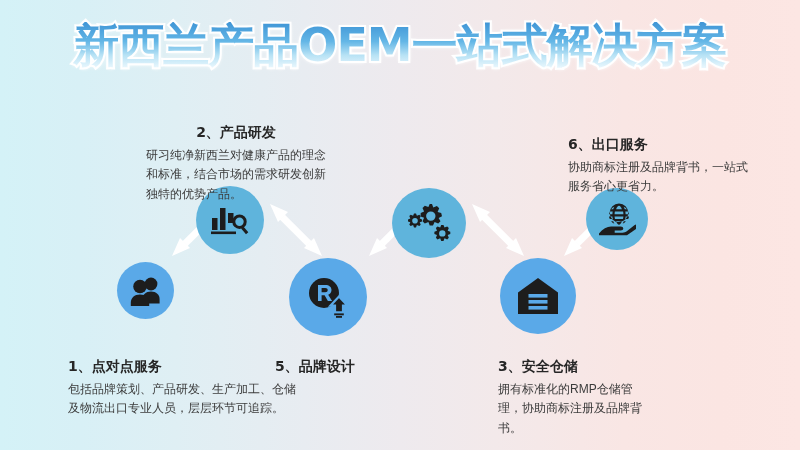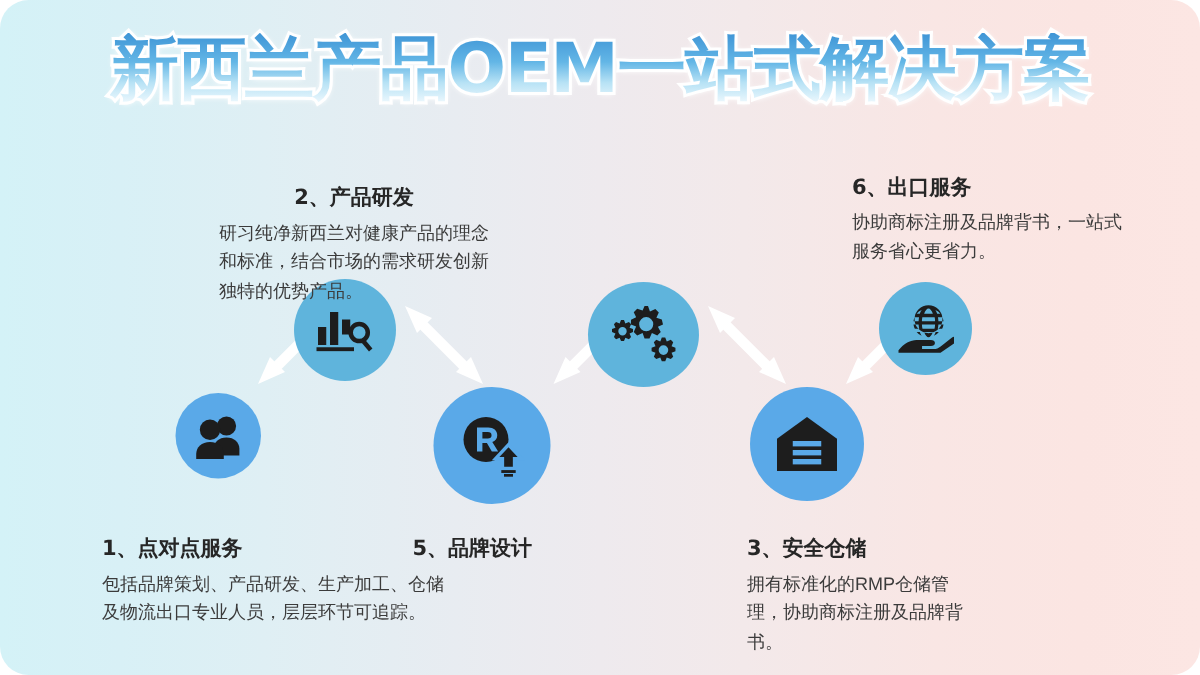--- a/index.html
+++ b/index.html
@@ -20,21 +20,20 @@
         #d4f2f7 0%,
         #d8f0f6 10%,
         #dfeff4 22%,
         #e8ecf1 38%,
         #eeeaee 50%,
         #f3e9ea 62%,
         #f9e6e4 78%,
         #fbe5e2 90%,
         #fce6e3 100%);
     overflow: hidden;
-    border-radius: 19px;
   }
 
   
   .title-wrap {
     position: absolute;
     left: 0;
     top: 22px;
     width: 800px;
     text-align: center;
     line-height: 1;
@@ -259,18 +258,18 @@
   <div class="block left" style="left:275px; top:330px; width:180px;">
     <div class="heading">5、品牌设计</div>
   </div>
 
 
   <div class="block left" style="left:498px; top:330px; width:150px;">
     <div class="heading">3、安全仓储</div>
     <div class="body">拥有标准化的RMP仓储管理，协助商标注册及品牌背书。</div>
   </div>
 
-  <div class="block left" style="left:568px; top:89px; width:180px;">
+  <div class="block left" style="left:568px; top:108px; width:180px;">
     <div class="heading">6、出口服务</div>
     <div class="body">协助商标注册及品牌背书，一站式服务省心更省力。</div>
   </div>
 
 </div>
 
 </body></html>

